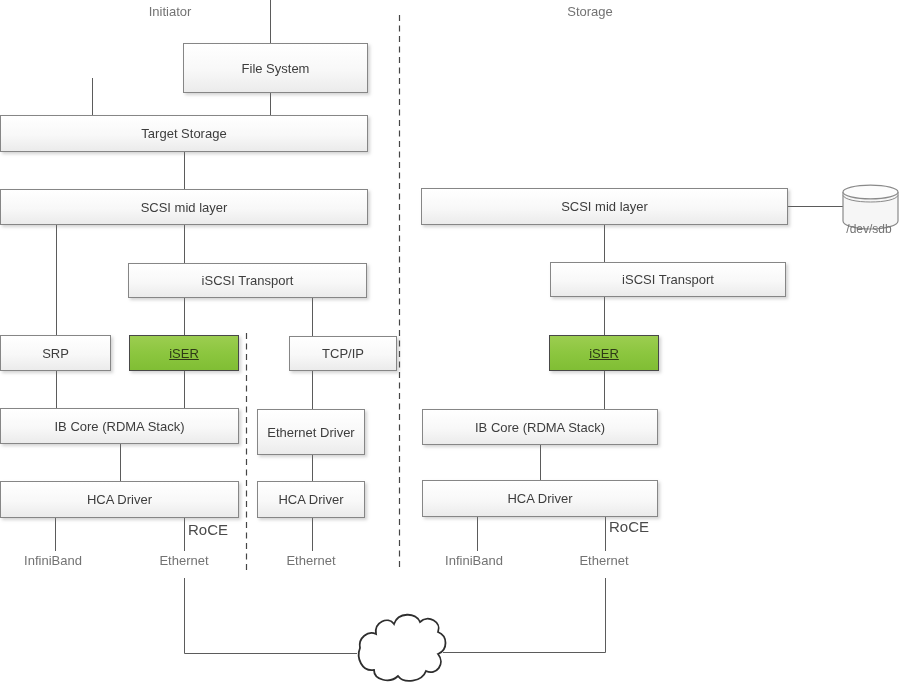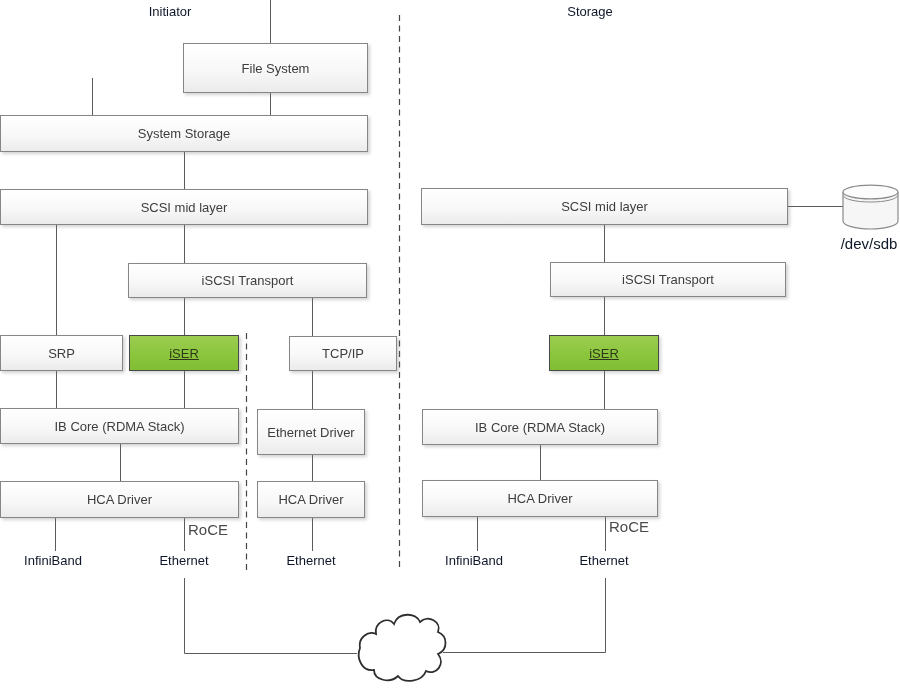--- a/index.html
+++ b/index.html
@@ -16,21 +16,21 @@
     display:flex;align-items:center;justify-content:center;
     font-size:13px;color:#3d3d3d;white-space:nowrap;
   }
   .box.green{
     border:1px solid #484848;
     background:linear-gradient(180deg,#9ccd50 0%,#8cc63f 50%,#80be34 100%);
     color:#2e3a16;
     text-decoration:underline;
   }
   .lbl{
-    position:absolute;z-index:2;font-size:13px;color:#0f172a;
+    position:absolute;z-index:2;font-size:13px;color:#737373;
     text-align:center;white-space:nowrap;
   }
   .lbl.small{font-size:15px;color:#4a4a4a;}
 </style>
 </head>
 <body>
 
 <div id="stage">
 
   <svg id="wires" width="900" height="688" viewBox="0 0 900 688">
@@ -81,24 +81,24 @@
       <path d="M843 192 V221 C843 225.5 855.3 229 870.5 229 C885.7 229 898 225.5 898 221 V192" fill="#f6f6f6" stroke="#8a8a8a" stroke-width="1.2"></path>
       <ellipse cx="870.5" cy="192" rx="27.5" ry="6.8" fill="#fcfcfc" stroke="#8a8a8a" stroke-width="1.2"></ellipse>
       <path d="M843 195.5 C845 199.5 856 202 870.5 202 C885 202 896 199.5 898 195.5" fill="none" stroke="#8a8a8a" stroke-width="1"></path>
     </g>
   </svg>
 
   <div class="lbl" style="left:120px;top:4px;width:100px;">Initiator</div>
   <div class="lbl" style="left:540px;top:4px;width:100px;">Storage</div>
 
   <div class="box" style="left:183px;top:43px;width:185px;height:50px;">File System</div>
-  <div class="box" style="left:0px;top:115px;width:368px;height:37px;">System Storage</div>
+  <div class="box" style="left:0px;top:115px;width:368px;height:37px;">Target Storage</div>
   <div class="box" style="left:0px;top:189px;width:368px;height:36px;">SCSI mid layer</div>
   <div class="box" style="left:128px;top:263px;width:239px;height:35px;">iSCSI Transport</div>
-  <div class="box" style="left:0px;top:335px;width:123px;height:36px;">SRP</div>
+  <div class="box" style="left:0px;top:335px;width:111px;height:36px;">SRP</div>
   <div class="box green" style="left:129px;top:335px;width:110px;height:36px;">iSER</div>
   <div class="box" style="left:257px;top:336px;width:108px;height:35px;margin-left:32px;">TCP/IP</div>
   <div class="box" style="left:0px;top:408px;width:239px;height:36px;">IB Core (RDMA Stack)</div>
   <div class="box" style="left:257px;top:409px;width:108px;height:46px;">Ethernet Driver</div>
   <div class="box" style="left:0px;top:481px;width:239px;height:37px;">HCA Driver</div>
   <div class="box" style="left:257px;top:481px;width:108px;height:37px;">HCA Driver</div>
 
   <div class="box" style="left:421px;top:188px;width:367px;height:37px;">SCSI mid layer</div>
   <div class="box" style="left:550px;top:262px;width:236px;height:35px;">iSCSI Transport</div>
   <div class="box green" style="left:549px;top:335px;width:110px;height:36px;">iSER</div>
@@ -107,15 +107,15 @@
 
   <div class="lbl small" style="left:188px;top:521px;width:28px;text-align:left;">RoCE</div>
   <div class="lbl small" style="left:609px;top:518px;width:28px;text-align:left;">RoCE</div>
 
   <div class="lbl" style="left:13px;top:553px;width:80px;">InfiniBand</div>
   <div class="lbl" style="left:144px;top:553px;width:80px;">Ethernet</div>
   <div class="lbl" style="left:271px;top:553px;width:80px;">Ethernet</div>
   <div class="lbl" style="left:434px;top:553px;width:80px;">InfiniBand</div>
   <div class="lbl" style="left:564px;top:553px;width:80px;">Ethernet</div>
 
-  <div class="lbl" style="left:838px;top:235px;width:62px;font-size:15px;">/dev/sdb</div>
+  <div class="lbl" style="left:838px;top:222px;width:62px;font-size:12px;">/dev/sdb</div>
 
 </div>
 
 </body></html>

